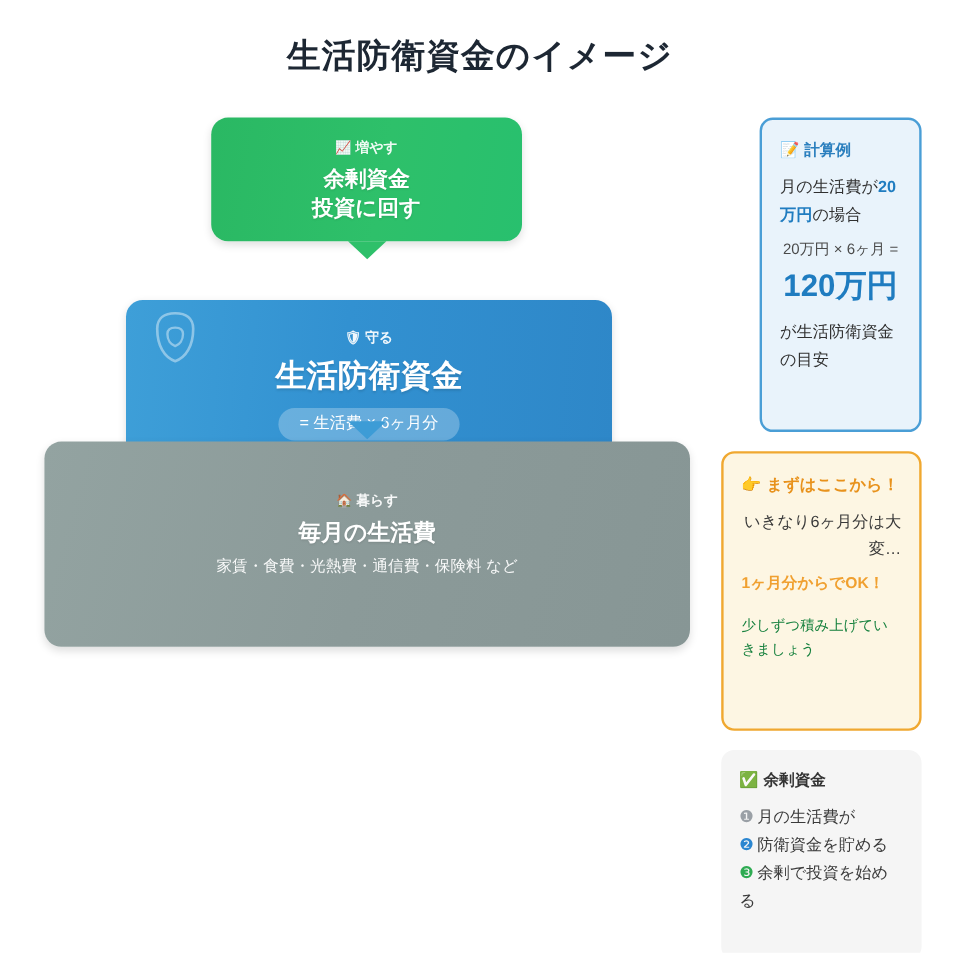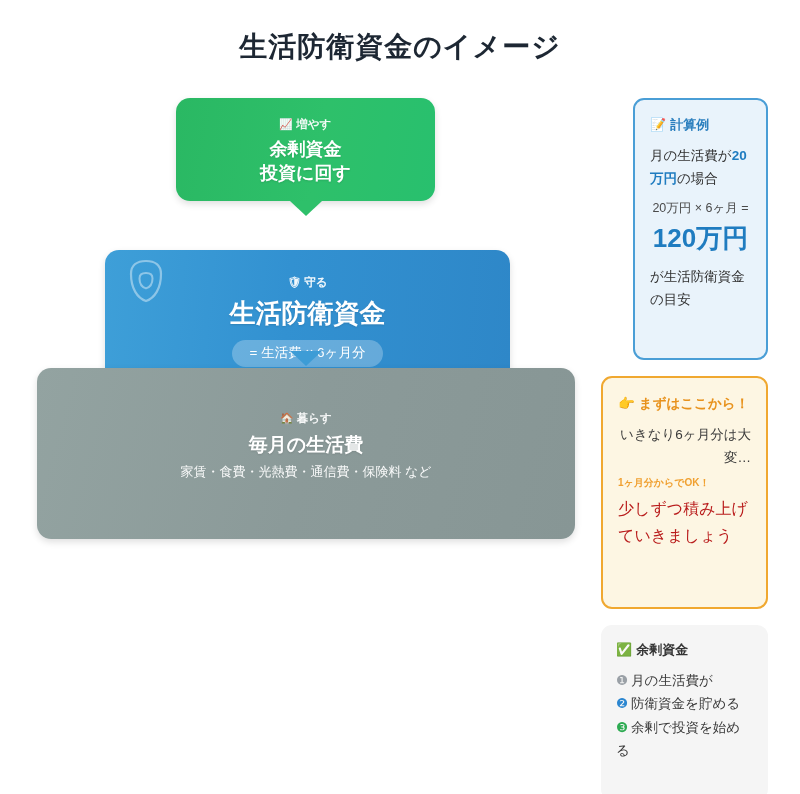--- a/index.html
+++ b/index.html
@@ -204,30 +204,30 @@
   }
   .card-start .card-head { color: #e8921c; font-size: 13.5px; }
   .start-line {
     font-size: 13.5px;
     line-height: 1.74;
     color: #3a3a3a;
     text-align: right;
   }
   .start-strong {
     margin-top: 5px;
-    font-size: 10px;
+    font-size: 13px;
     font-weight: bold;
     color: #f0a030;
     line-height: 1.62;
   }
   .start-note {
-    margin-top: 4px;
-    font-size: 16px;
+    margin-top: 15px;
+    font-size: 12px;
     line-height: 1.72;
-    color: #b91c1c;
+    color: #15803d;
   }
 
   .card-priority {
     background: #f5f5f5;
     height: 175px;
   }
   .card-priority .card-head { color: #343434; }
   .prio-item {
     font-size: 13.5px;
     line-height: 1.74;

